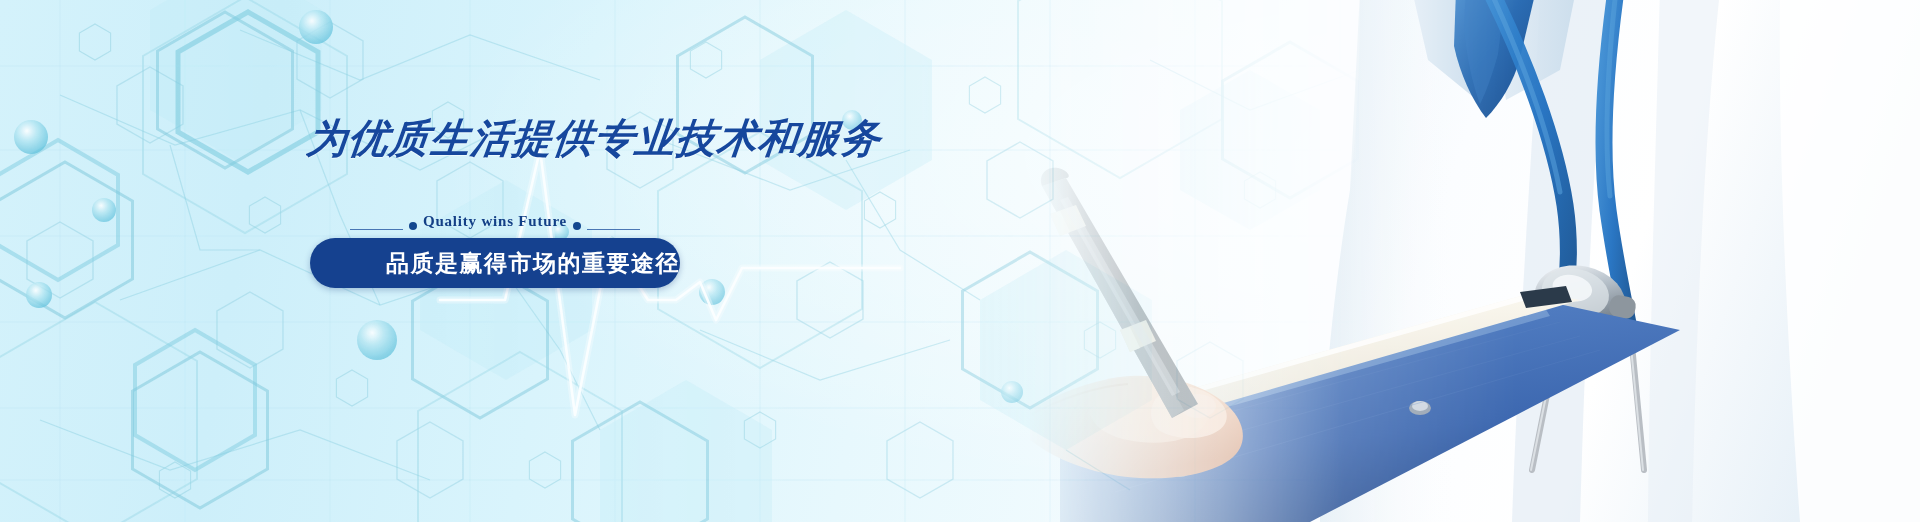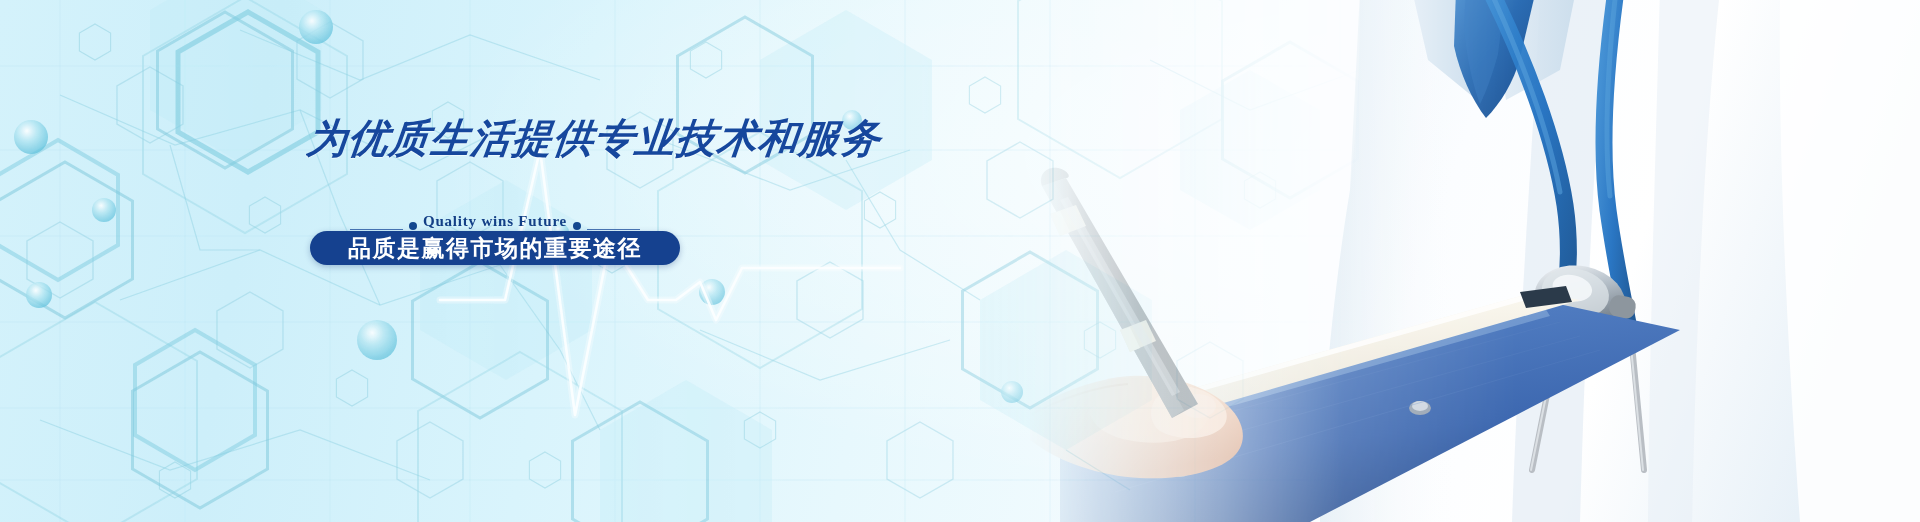--- a/index.html
+++ b/index.html
@@ -42,25 +42,25 @@
   #tagrow .rule{flex:1 1 auto;height:1px;background:#1a4c9c;opacity:.75;}
   #tagrow .dot{width:8px;height:8px;border-radius:50%;background:#13478f;flex:0 0 auto;margin:0 6px;}
   #tagtext{
     font-family:"Liberation Serif","DejaVu Serif",serif;
     font-size:15px;font-weight:bold;color:#133f86;
     letter-spacing:.8px;white-space:nowrap;
     flex:0 0 auto;
   }
 
   #pill{
-    position:absolute;left:5px;top:113px;
-    width:370px;height:34px;
+    position:absolute;left:5px;top:120px;
+    width:370px;height:50px;
     background:#15418f;
     border-radius:25px;
-    display:flex;align-items:center;justify-content:center;
+    display:flex;align-items:center;justify-content:flex-end;
     box-shadow:0 2px 6px rgba(15,50,120,.28);
   }
   #pill span{
     color:#ffffff;font-size:23px;font-weight:bold;letter-spacing:1.5px;white-space:nowrap;
   }
 </style>
 </head>
 <body>
 
 <div id="banner">

